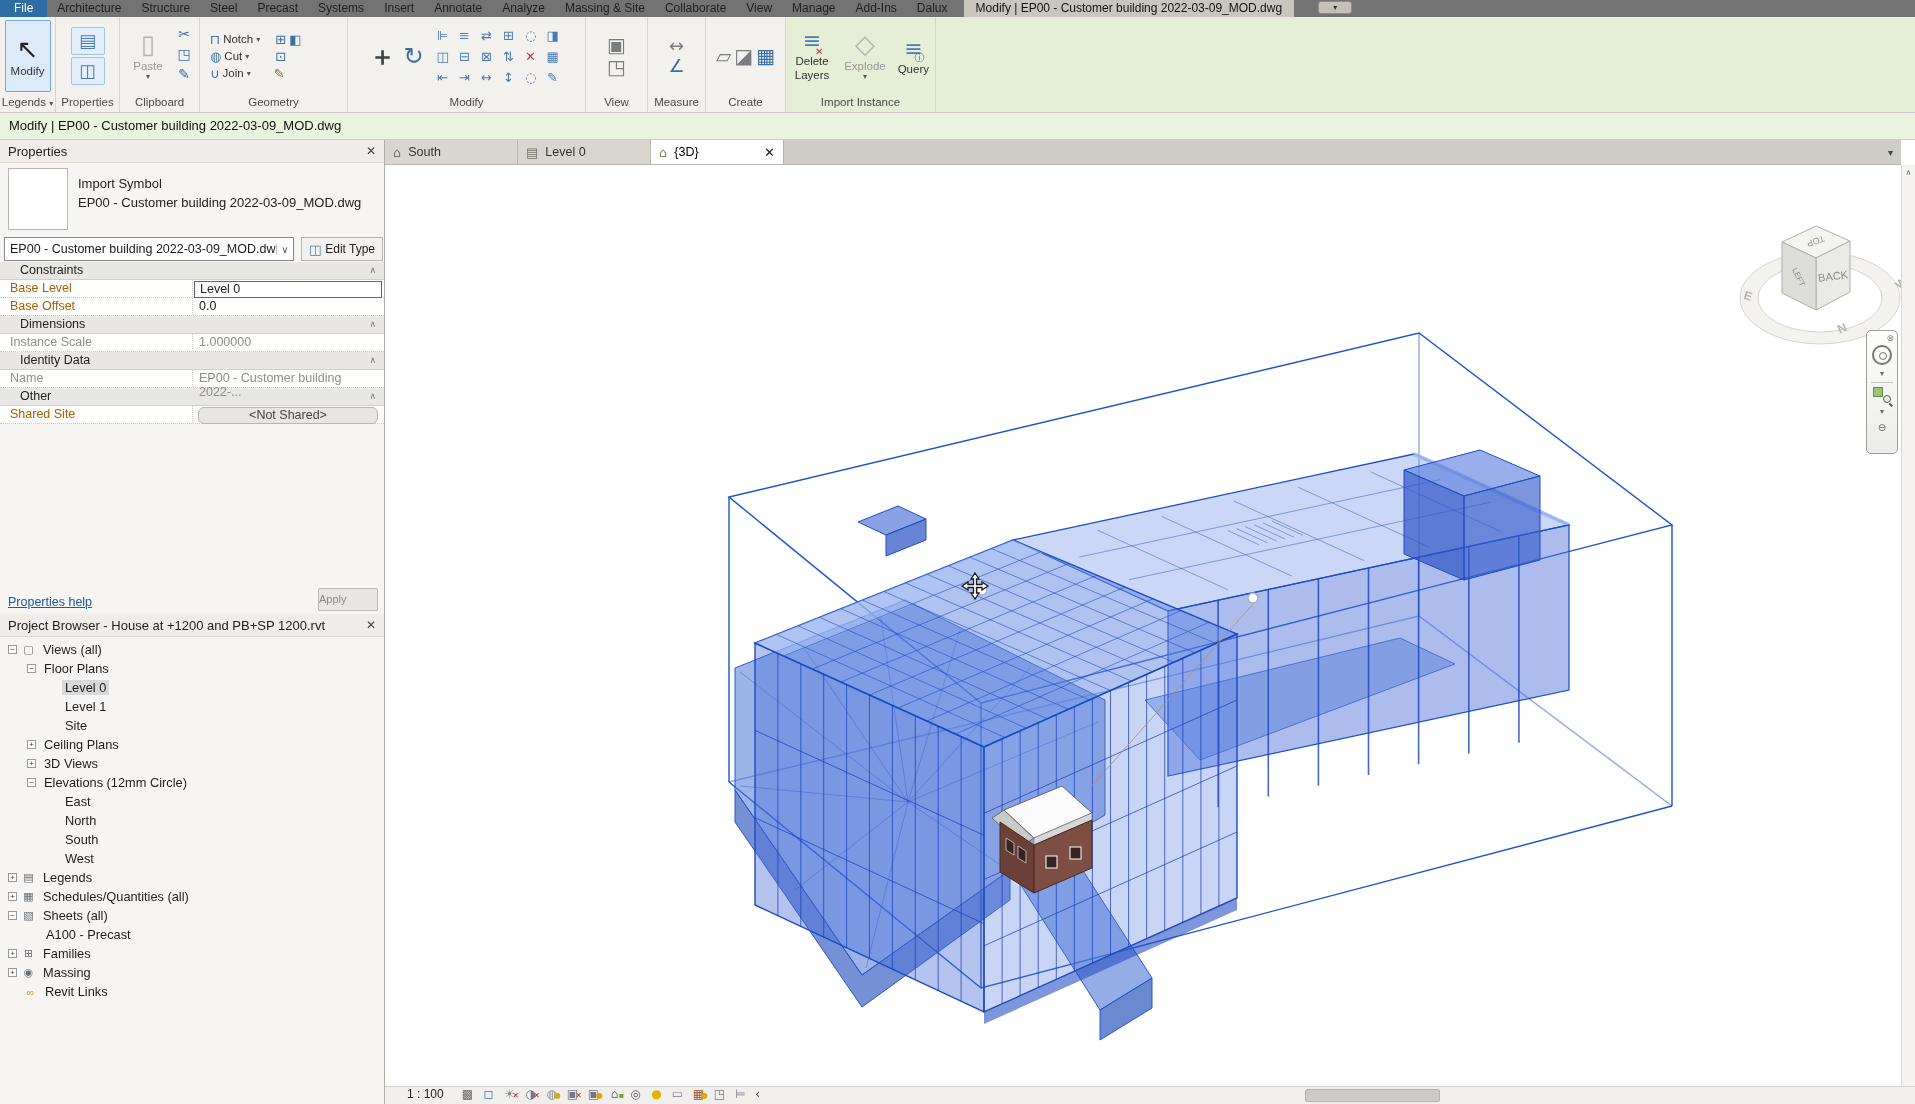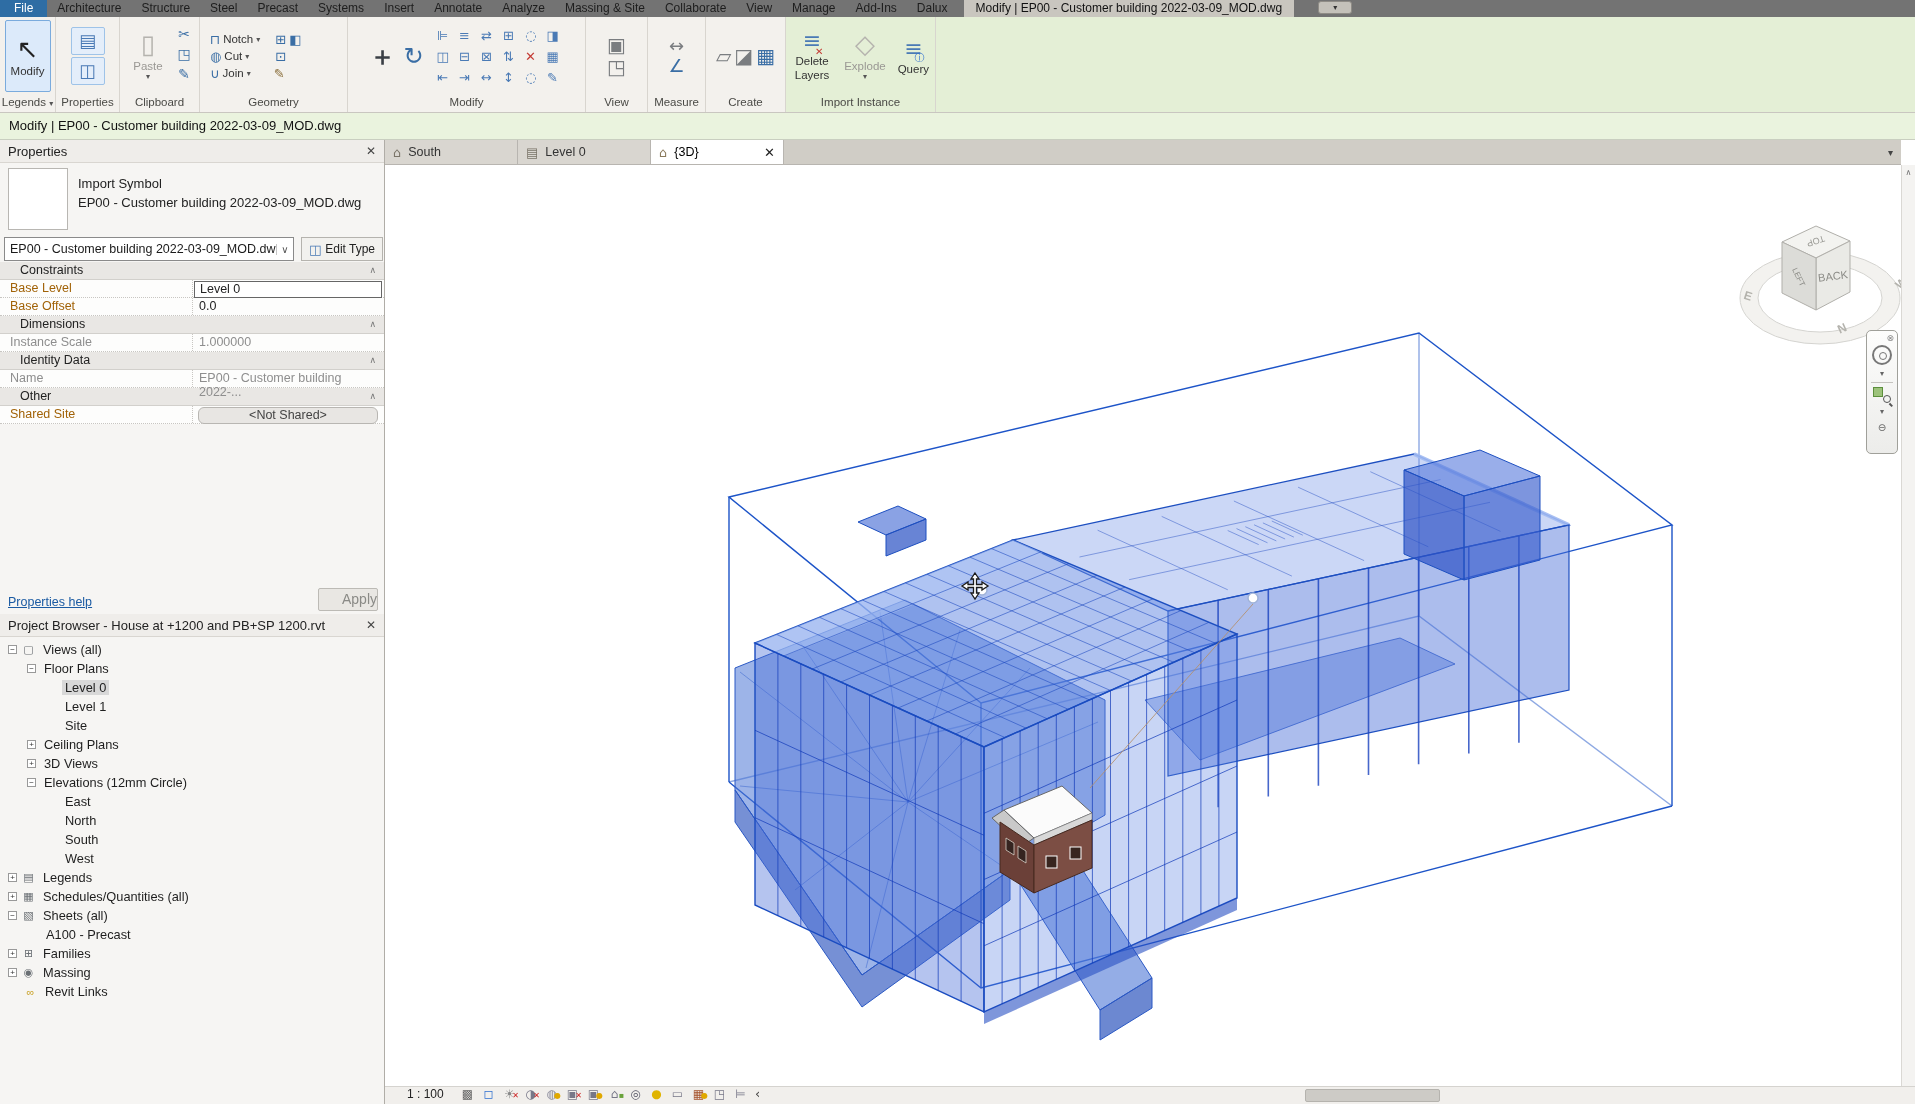--- a/index.html
+++ b/index.html
@@ -59,21 +59,21 @@
   .prow { display:flex; height:18px; font-size:12.5px; border-bottom:1px dotted #c8c6c2; background:#fdfdfc; }
   .prow .lab { width:192px; padding:1px 0 0 10px; color:#a16207; }
   .prow .val { width:192px; padding:1px 0 0 6px; color:#222; border-left:1px dotted #c8c6c2; }
   .prow.section { background:#e9e7e4; border-bottom:1px solid #d2d0cc;padding-left:14px; }
   .prow.section .lab { width:auto; flex:1; padding-left:6px; color:#222; }
   .prow.section .chev { padding-right:8px; color:#777; font-size:9px; line-height:17px; }
   .prow.disabled .lab, .prow.disabled .val { color:#8e8e8e; }
   .prow .valbox { margin:0; border:1px solid #666; background:#fff; width:188px; padding:0 0 0 5px; line-height:15px; }
   .prow .valbtn { background:#e8e6e3; border:1px solid #b8b6b2; width:180px; text-align:center; color:#444; line-height:15px; margin-left:4px; }
   #props-help { left:8px; top:455px; font-size:12.5px; color:#1b5ba3; text-decoration:underline; }
-  #apply-btn { left:318px; top:448px; width:60px; height:23px; background:#e9e7e3; border:1px solid #bcbab5; color:#8a8a86; font-size:14px; text-align:right; line-height:21px; border-radius:2px; }
+  #apply-btn { left:318px; top:448px; width:60px; height:23px; background:#e9e7e3; border:1px solid #bcbab5; color:#8a8a86; font-size:11px; text-align:left; line-height:21px; border-radius:2px; }
   #browser-header { top:474px; left:0; width:384px; }
   #tree { left:0; top:500px; width:384px; }
   .titem { height:19px; display:flex; align-items:center; font-size:12.8px; color:#1e1e1e; white-space:nowrap; }
   .titem .expander { width:9px; height:9px; border:1px solid #999; background:#fff; font-size:8px; line-height:7px; text-align:center; color:#333; margin-right:5px; flex:none; }
   .titem .ticon { font-size:11px; color:#6a6f74; margin-right:5px; width:13px; text-align:center; flex:none; }
   .titem .tlabel { padding:0 3px; }
   .titem.selected .tlabel { background:#d8d8d8; }
 
   
   #viewport { left:385px; top:140px; width:1530px; height:964px; background:#fff; }

